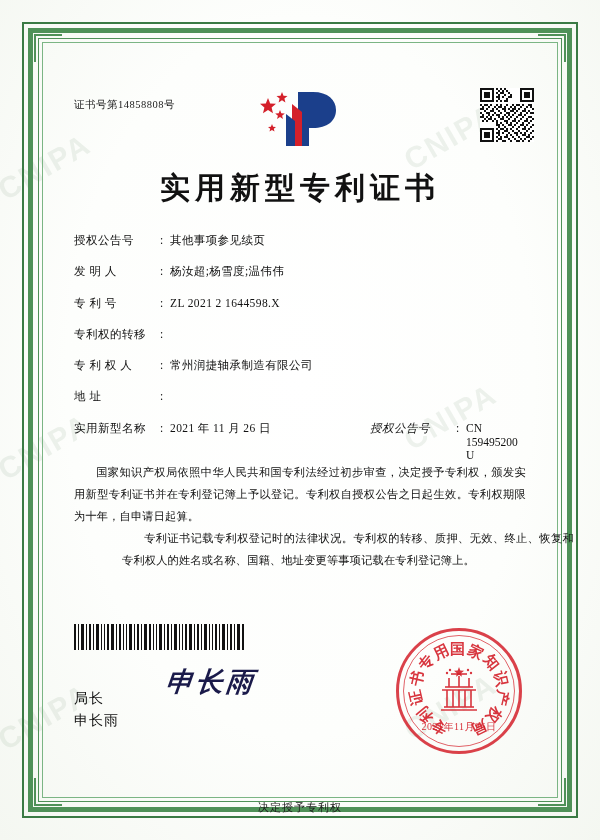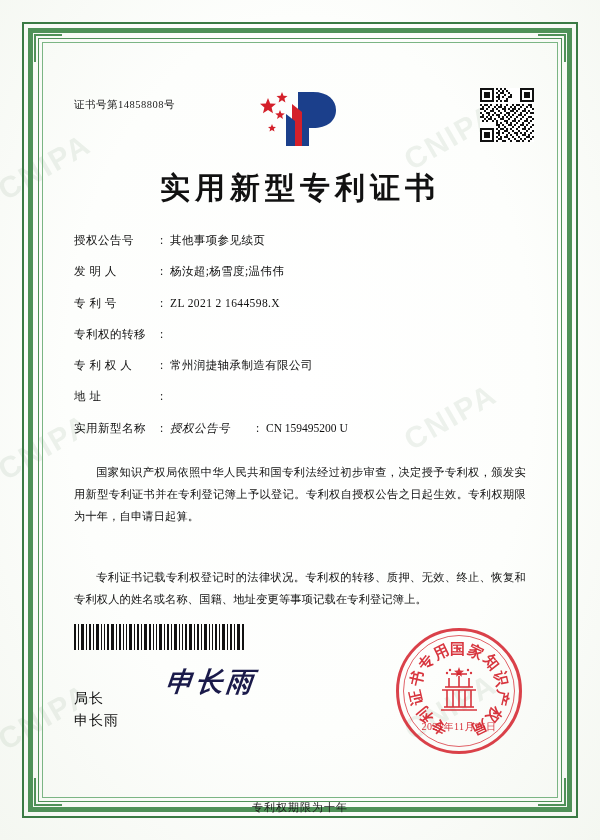--- a/index.html
+++ b/index.html
@@ -167,21 +167,21 @@
     position: absolute;
     left: 18px;
     width: 452px;
     font-size: 11.2px;
     line-height: 1.95;
     text-align: justify;
     color: #111;
     letter-spacing: 0.2px;
   }
   .para.p1 { top: 406px; font-family: Liberation Serif, serif; }
-  .para.p2 { top: 511px; }
+  .para.p2 { top: 472px; margin-left: 48px; }
   .indent { display: inline-block; width: 22px; }
 
   
   .barcode {
     position: absolute;
     left: 18px; top: 568px;
     width: 170px; height: 26px;
   }
   .barcode i {
     position: absolute;
@@ -544,20 +544,21 @@
       </div>
 
       <div class="field-row">
         <span class="field-label">地          址</span>
         <span class="field-colon">:</span>
       </div>
 
       <div class="field-row dual">
         <span class="field-label">实用新型名称</span>
         <span class="field-colon">:</span>
+        <span class="field-value">2021 年 11 月 26 日</span>
         <span class="sub-label">授权公告号</span>
         <span class="field-colon">:</span>
         <span class="sub-value">CN 159495200 U</span>
       </div>
 
     </div>
 
     <div class="para p1"><span class="indent"></span><span>国家知识产权局依照中华人民共和国专利法经过初步审查，决定授予专利权，颁发实用新型专利证书并在专利登记簿上予以登记。专利权自授权公告之日起生效。专利权期限为十年，自申请日起算。</span></div>
     <div class="para p2"><span class="indent"></span><span>专利证书记载专利权登记时的法律状况。专利权的转移、质押、无效、终止、恢复和专利权人的姓名或名称、国籍、地址变更等事项记载在专利登记簿上。</span></div>
 
@@ -654,15 +655,15 @@
           </g>
         </svg>
       </div>
 
       <div class="seal-date">2021年11月26日</div>
     </div>
 
 
   </div>
 
-  <div class="footer-note">专利权期限为十年</div>
+  <div class="footer-note">决定授予专利权</div>
 
 </div>
 
 </body></html>

